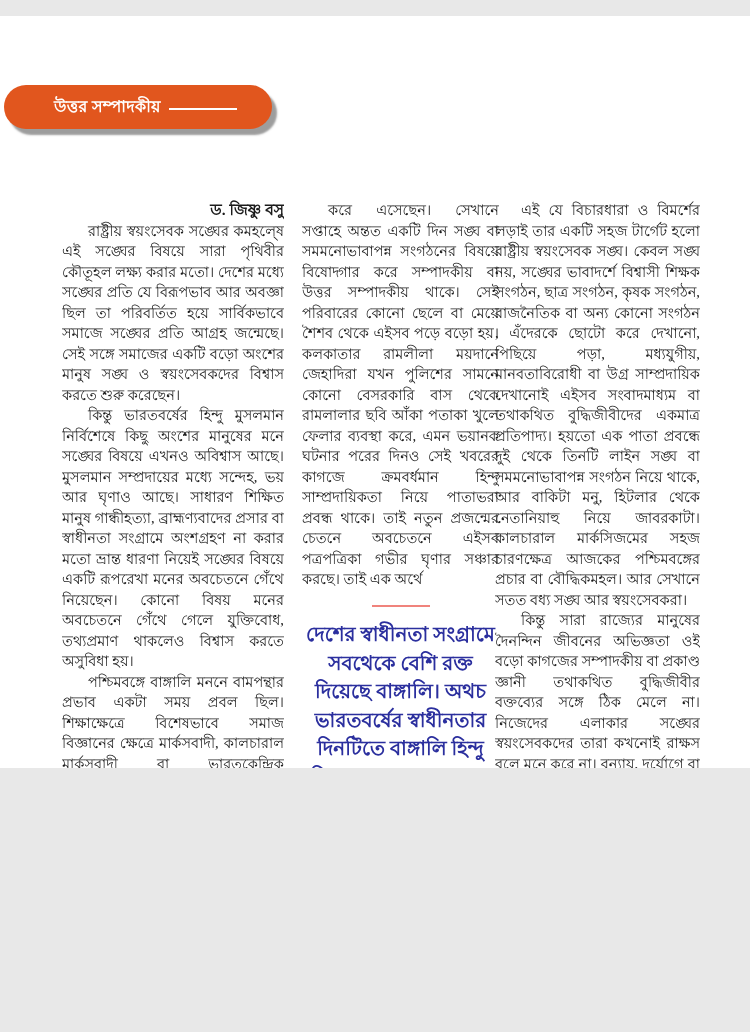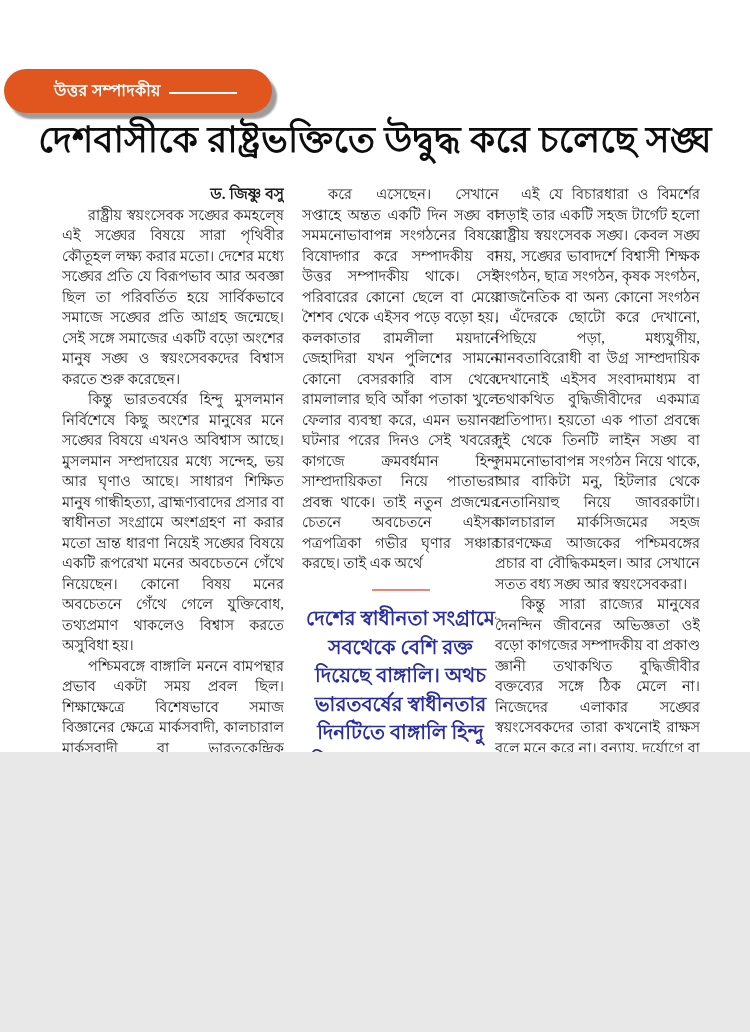--- a/index.html
+++ b/index.html
@@ -1,17 +1,17 @@
 <!DOCTYPE html>
 <html><head>
 <meta charset="utf-8">
 <style>
   html,body { margin:0; padding:0; background:#e8e8e8; }
   .page {
-    position:relative; width:750px; height:752px; margin:0 auto;
+    position:relative; width:750px; height:752px; margin:16px auto;
     background:#ffffff; overflow:hidden;
     font-family:"Liberation Serif","DejaVu Serif",serif;
     color:#151515;
   }
   
   .kicker-band {
     position:absolute; left:4px; top:69px; width:268px; height:44px;
     background:#e1561e; border-radius:24px;
     box-shadow:5px 6px 2px rgba(140,140,140,.85);
     display:flex; align-items:center; padding-left:50px; box-sizing:border-box;
@@ -62,21 +62,20 @@
 </head>
 <body>
 
 <div class="page">
 
   <div class="kicker-band">
     <span>উত্তর সম্পাদকীয়</span>
     <span class="kicker-underline"></span>
   </div>
 
-  <div class="headline">দেশবাসীকে রাষ্ট্রভক্তিতে উদ্বুদ্ধ করে চলেছে সঙ্ঘ</div>
 
   <div class="col col-1">
     <p class="byline">ড. জিষ্ণু বসু</p>
     <p>রাষ্ট্রীয় স্বয়ংসেবক সঙ্ঘের কমহল্ষে এই সঙ্ঘের বিষয়ে সারা পৃথিবীর কৌতূহল লক্ষ্য করার মতো। দেশের মধ্যে সঙ্ঘের প্রতি যে বিরূপভাব আর অবজ্ঞা ছিল তা পরিবর্তিত হয়ে সার্বিকভাবে সমাজে সঙ্ঘের প্রতি আগ্রহ জন্মেছে। সেই সঙ্গে সমাজের একটি বড়ো অংশের মানুষ সঙ্ঘ ও স্বয়ংসেবকদের বিশ্বাস করতে শুরু করেছেন।</p>
     <p>কিন্তু ভারতবর্ষের হিন্দু মুসলমান নির্বিশেষে কিছু অংশের মানুষের মনে সঙ্ঘের বিষয়ে এখনও অবিশ্বাস আছে। মুসলমান সম্প্রদায়ের মধ্যে সন্দেহ, ভয় আর ঘৃণাও আছে। সাধারণ শিক্ষিত মানুষ গান্ধীহত্যা, ব্রাহ্মণ্যবাদের প্রসার বা স্বাধীনতা সংগ্রামে অংশগ্রহণ না করার মতো ভ্রান্ত ধারণা নিয়েই সঙ্ঘের বিষয়ে একটি রূপরেখা মনের অবচেতনে গেঁথে নিয়েছেন। কোনো বিষয় মনের অবচেতনে গেঁথে গেলে যুক্তিবোধ, তথ্যপ্রমাণ থাকলেও বিশ্বাস করতে অসুবিধা হয়।</p>
     <p>পশ্চিমবঙ্গে বাঙ্গালি মননে বামপন্থার প্রভাব একটা সময় প্রবল ছিল। শিক্ষাক্ষেত্রে বিশেষভাবে সমাজ বিজ্ঞানের ক্ষেত্রে মার্কসবাদী, কালচারাল মার্কসবাদী বা ভারতকেন্দ্রিক সমাজবাদীরা দীর্ঘ সময় ধরে দাপিয়ে বেড়িয়েছেন। পাঠ্যপুস্তক থেকে বড়ো বড়ো সংবাদমাধ্যমের সম্পাদনা খুবই করেছেন। শিক্ষা বা সংবাদমাধ্যমের বাস্তবতন্ত্রে দীক্ষিত পাঠকের একটি বড়ো সংখ্যাও তৈরি হয়েছিল। একটি সহজ উদাহরণ দিলে সহজে বোঝা যাবে। একটি বহুল প্রচারিত বাংলা দৈনিকে বিগত পাঁচ বছরের সম্পাদকীয় বা উত্তর সম্পাদকীয়তে সঙ্ঘের বিষয়ে এক লাইনও ভালো কথা প্রকাশিত হয়নি। বহু মানুষ ওই সংবাদপত্রের জন্য প্রতিদিন সকালে অপেক্ষা করে থাকেন। ওই পত্রিকার ম্যাসকট থেকে ছাপার অক্ষর পর্যন্ত সবটুকুই বিভিন্ন বাঙ্গালি পরিবার পুরুষানুক্রমে পছন্দ</p>
   </div>
 
   <div class="col col-2">
     <p>করে এসেছেন। সেখানে সপ্তাহে অন্তত একটি দিন সঙ্ঘ বা সমমনোভাবাপন্ন সংগঠনের বিষয়ে বিষোদ্গার করে সম্পাদকীয় বা উত্তর সম্পাদকীয় থাকে। সেই পরিবারের কোনো ছেলে বা মেয়ে শৈশব থেকে এইসব পড়ে বড়ো হয়। কলকাতার রামলীলা ময়দানে জেহাদিরা যখন পুলিশের সামনে কোনো বেসরকারি বাস থেকে রামলালার ছবি আঁকা পতাকা খুলে ফেলার ব্যবস্থা করে, এমন ভয়ানক ঘটনার পরের দিনও সেই খবরের কাগজে ক্রমবর্ধমান হিন্দু সাম্প্রদায়িকতা নিয়ে পাতাভরা প্রবন্ধ থাকে। তাই নতুন প্রজন্মের চেতনে অবচেতনে এইসব পত্রপত্রিকা গভীর ঘৃণার সঞ্চার করছে। তাই এক অর্থে</p>

